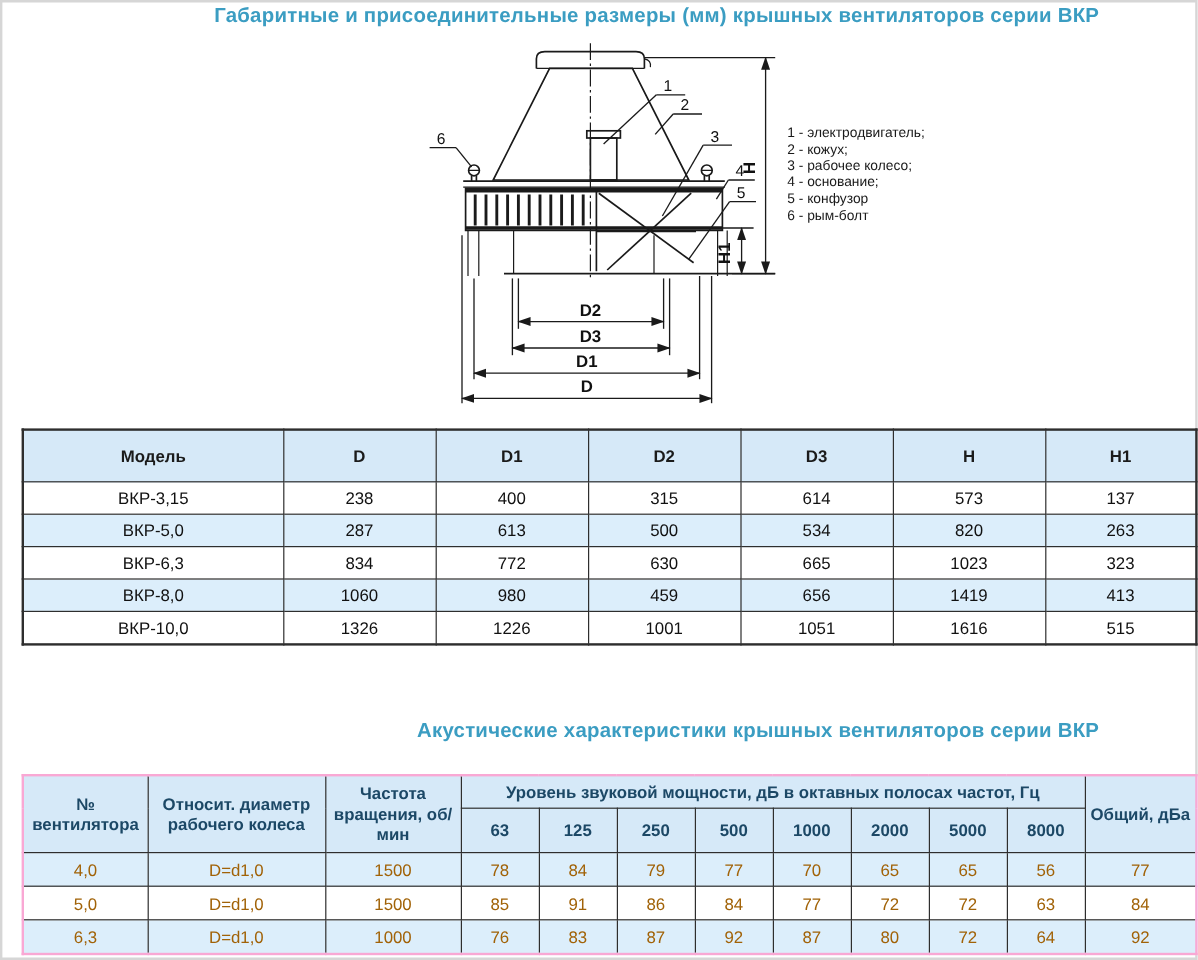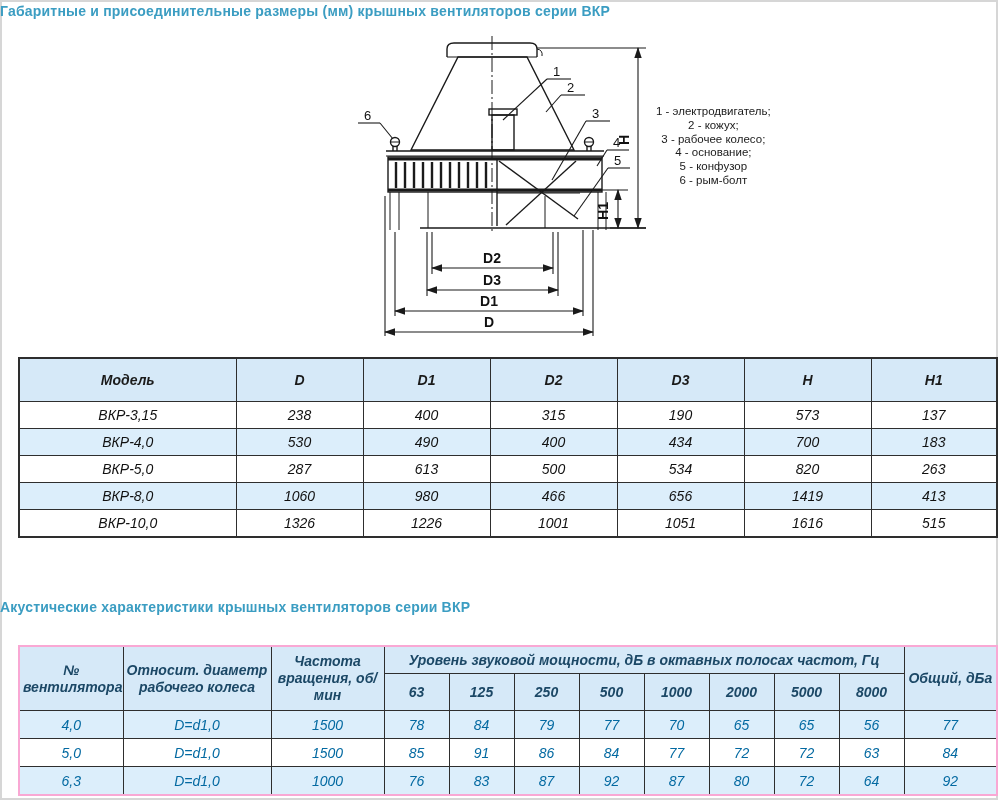--- a/index.html
+++ b/index.html
@@ -3,46 +3,46 @@
 <meta charset="utf-8">
 <style>
   html,body{margin:0;padding:0;}
   body{
     width:998px;height:800px;position:relative;overflow:hidden;
     background:#ffffff;
     font-family:"Liberation Sans","DejaVu Sans",sans-serif;
     box-shadow:inset 0 0 0 2px #d6d6d6;
   }
   .title{
-    position:absolute;left:0;width:916px;text-align:left;
-    font-weight:bold;font-size:14px;color:#3b9dc2;letter-spacing:.2px;
+    position:absolute;left:0;width:916px;text-align:right;
+    font-weight:bold;font-size:17px;color:#3b9dc2;letter-spacing:.2px;
   }
   .t1{top:3px;}
   .t2{top:599px;}
   svg.diagram{position:absolute;left:0;top:28px;}
   .ln{stroke:#1a1a1a;fill:none;stroke-width:1.4;}
   .thin{stroke-width:1;}
   .thick{stroke-width:3;}
   .dimln{stroke:#1a1a1a;fill:none;stroke-width:1.1;}
   text.dim{font-family:"Liberation Sans",sans-serif;font-size:14px;font-weight:bold;fill:#111;}
   text.co{font-family:"Liberation Sans",sans-serif;font-size:13px;fill:#111;}
   .legend{
-    position:absolute;left:656px;top:105px;font-size:11.5px;line-height:13.8px;color:#1a1a1a;text-align:center;
+    position:absolute;left:656px;top:105px;font-size:11.5px;line-height:13.8px;color:#1a1a1a;
   }
-  table{position:absolute;border-collapse:collapse;table-layout:fixed;background:#fff;font-style:italic;}
+  table{position:absolute;border-collapse:collapse;table-layout:fixed;background:#fff;}
   th,td{border:1px solid #2e2e2e;text-align:center;vertical-align:middle;padding:0 3px;}
   .t-dim{left:18px;top:357px;width:978px;font-size:14px;border:2px solid #2e2e2e;}
   .t-dim th{height:42px;background:#d6e9f8;font-weight:bold;color:#1b1b1b;}
   .t-dim td{height:26px;color:#111;}
   .t-dim tbody tr:nth-child(even){background:#dceefb;}
   .t-ac{left:18px;top:645px;width:978px;font-size:14px;border:2px solid #f9a8d4;}
   .t-ac th{background:#d6e9f8;color:#1c4866;font-weight:bold;line-height:17px;}
   .t-ac tr.h1 th{height:26px;}
   .t-ac tr.h2 th{height:36px;}
-  .t-ac td{height:27px;color:#0369a1;}
+  .t-ac td{height:27px;color:#a16207;}
   .t-ac tbody tr:nth-child(odd){background:#dceefb;}
 </style>
 </head>
 <body>
 
 <div class="title t1">Габаритные и присоединительные размеры (мм) крышных вентиляторов серии ВКР</div>
 
 <svg class="diagram" width="998" height="322" viewBox="0 28 998 322" xmlns="http://www.w3.org/2000/svg">
   <defs>
     <marker id="arr" viewBox="0 0 10 10" refX="9.2" refY="5" markerWidth="10" markerHeight="10" orient="auto-start-reverse">
@@ -224,47 +224,47 @@
       <th>H</th>
       <th>H1</th>
     </tr>
   </thead>
   <tbody>
     <tr>
         <td>ВКР-3,15</td>
         <td>238</td>
         <td>400</td>
         <td>315</td>
-        <td>190</td>
+        <td>614</td>
         <td>573</td>
         <td>137</td>
-      </tr>
-    <tr>
-        <td>ВКР-4,0</td>
-        <td>530</td>
-        <td>490</td>
-        <td>400</td>
-        <td>434</td>
-        <td>700</td>
-        <td>183</td>
       </tr>
     <tr>
         <td>ВКР-5,0</td>
         <td>287</td>
         <td>613</td>
         <td>500</td>
         <td>534</td>
         <td>820</td>
         <td>263</td>
       </tr>
     <tr>
+        <td>ВКР-6,3</td>
+        <td>834</td>
+        <td>772</td>
+        <td>630</td>
+        <td>665</td>
+        <td>1023</td>
+        <td>323</td>
+      </tr>
+    <tr>
         <td>ВКР-8,0</td>
         <td>1060</td>
         <td>980</td>
-        <td>466</td>
+        <td>459</td>
         <td>656</td>
         <td>1419</td>
         <td>413</td>
       </tr>
     <tr>
         <td>ВКР-10,0</td>
         <td>1326</td>
         <td>1226</td>
         <td>1001</td>
         <td>1051</td>

